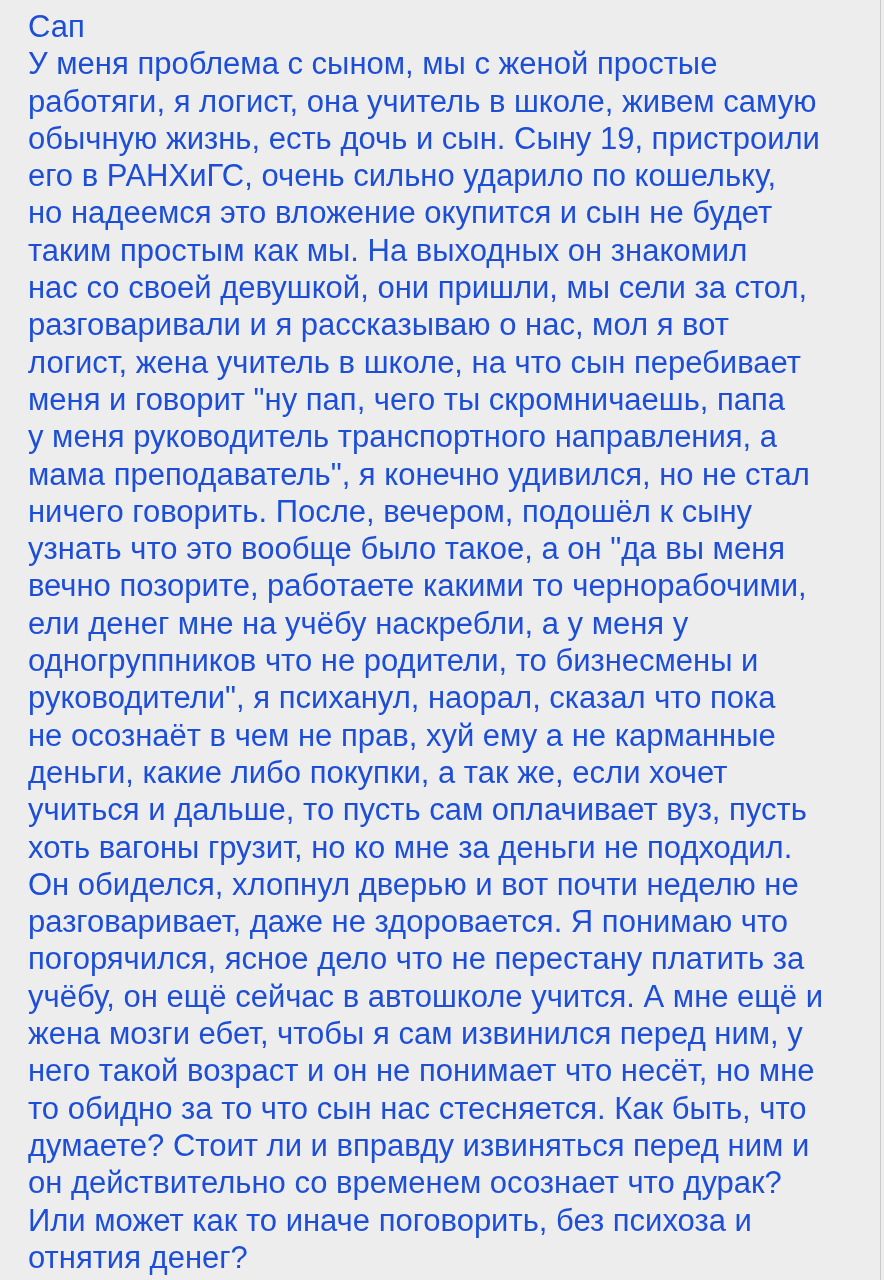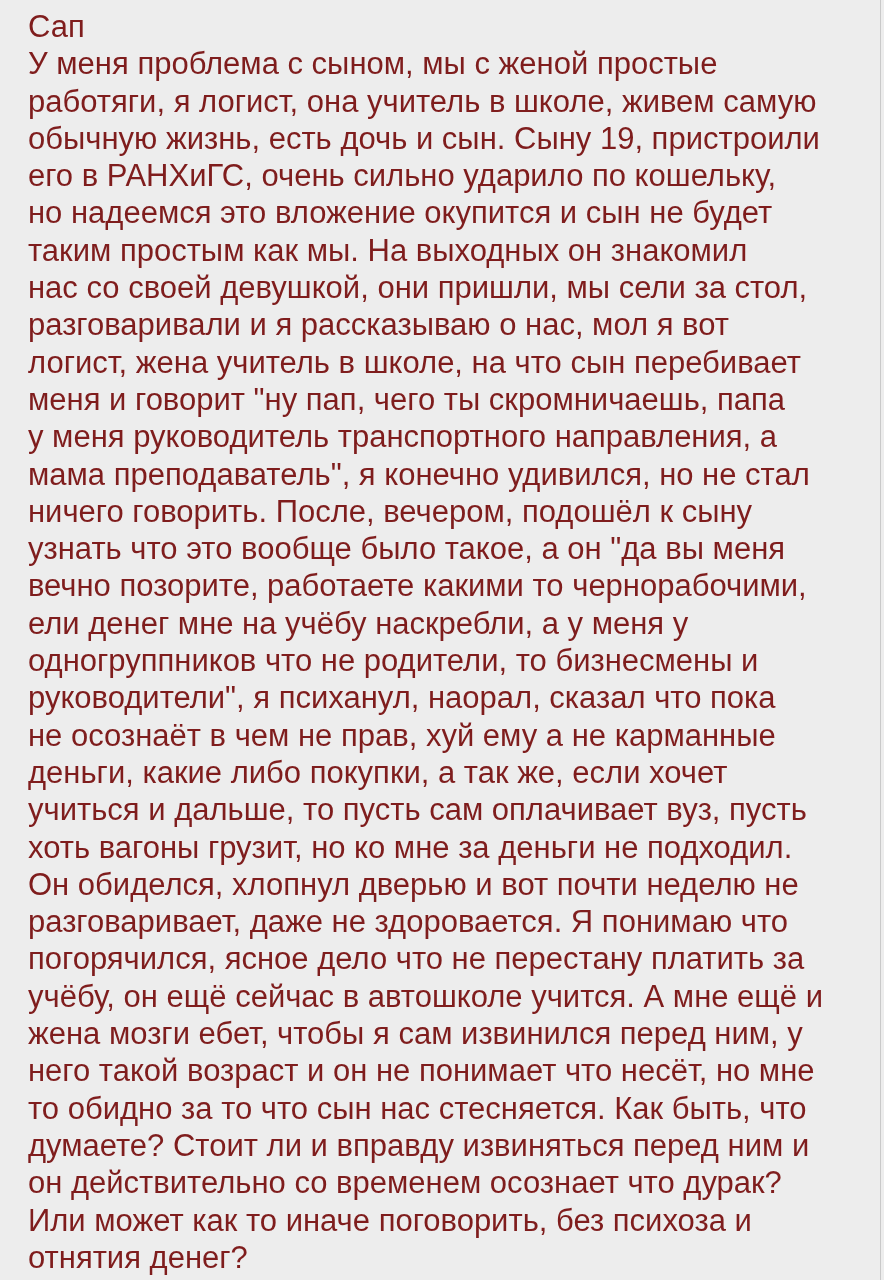--- a/index.html
+++ b/index.html
@@ -12,21 +12,21 @@
     background: #ededed;
     overflow: hidden;
     position: relative;
     font-family: "Liberation Sans", "DejaVu Sans", sans-serif;
   }
   .post-text {
     position: absolute;
     top: 8px;
     left: 28px;
     right: 20px;
-    color: #7f1d1d;
+    color: #1d4ed8;
     font-size: 31px;
     line-height: 37.3px;
     font-weight: 400;
     letter-spacing: 0px;
   }
   .post-title,
   .post-body {
     white-space: pre-wrap;
     word-wrap: break-word;
   }

